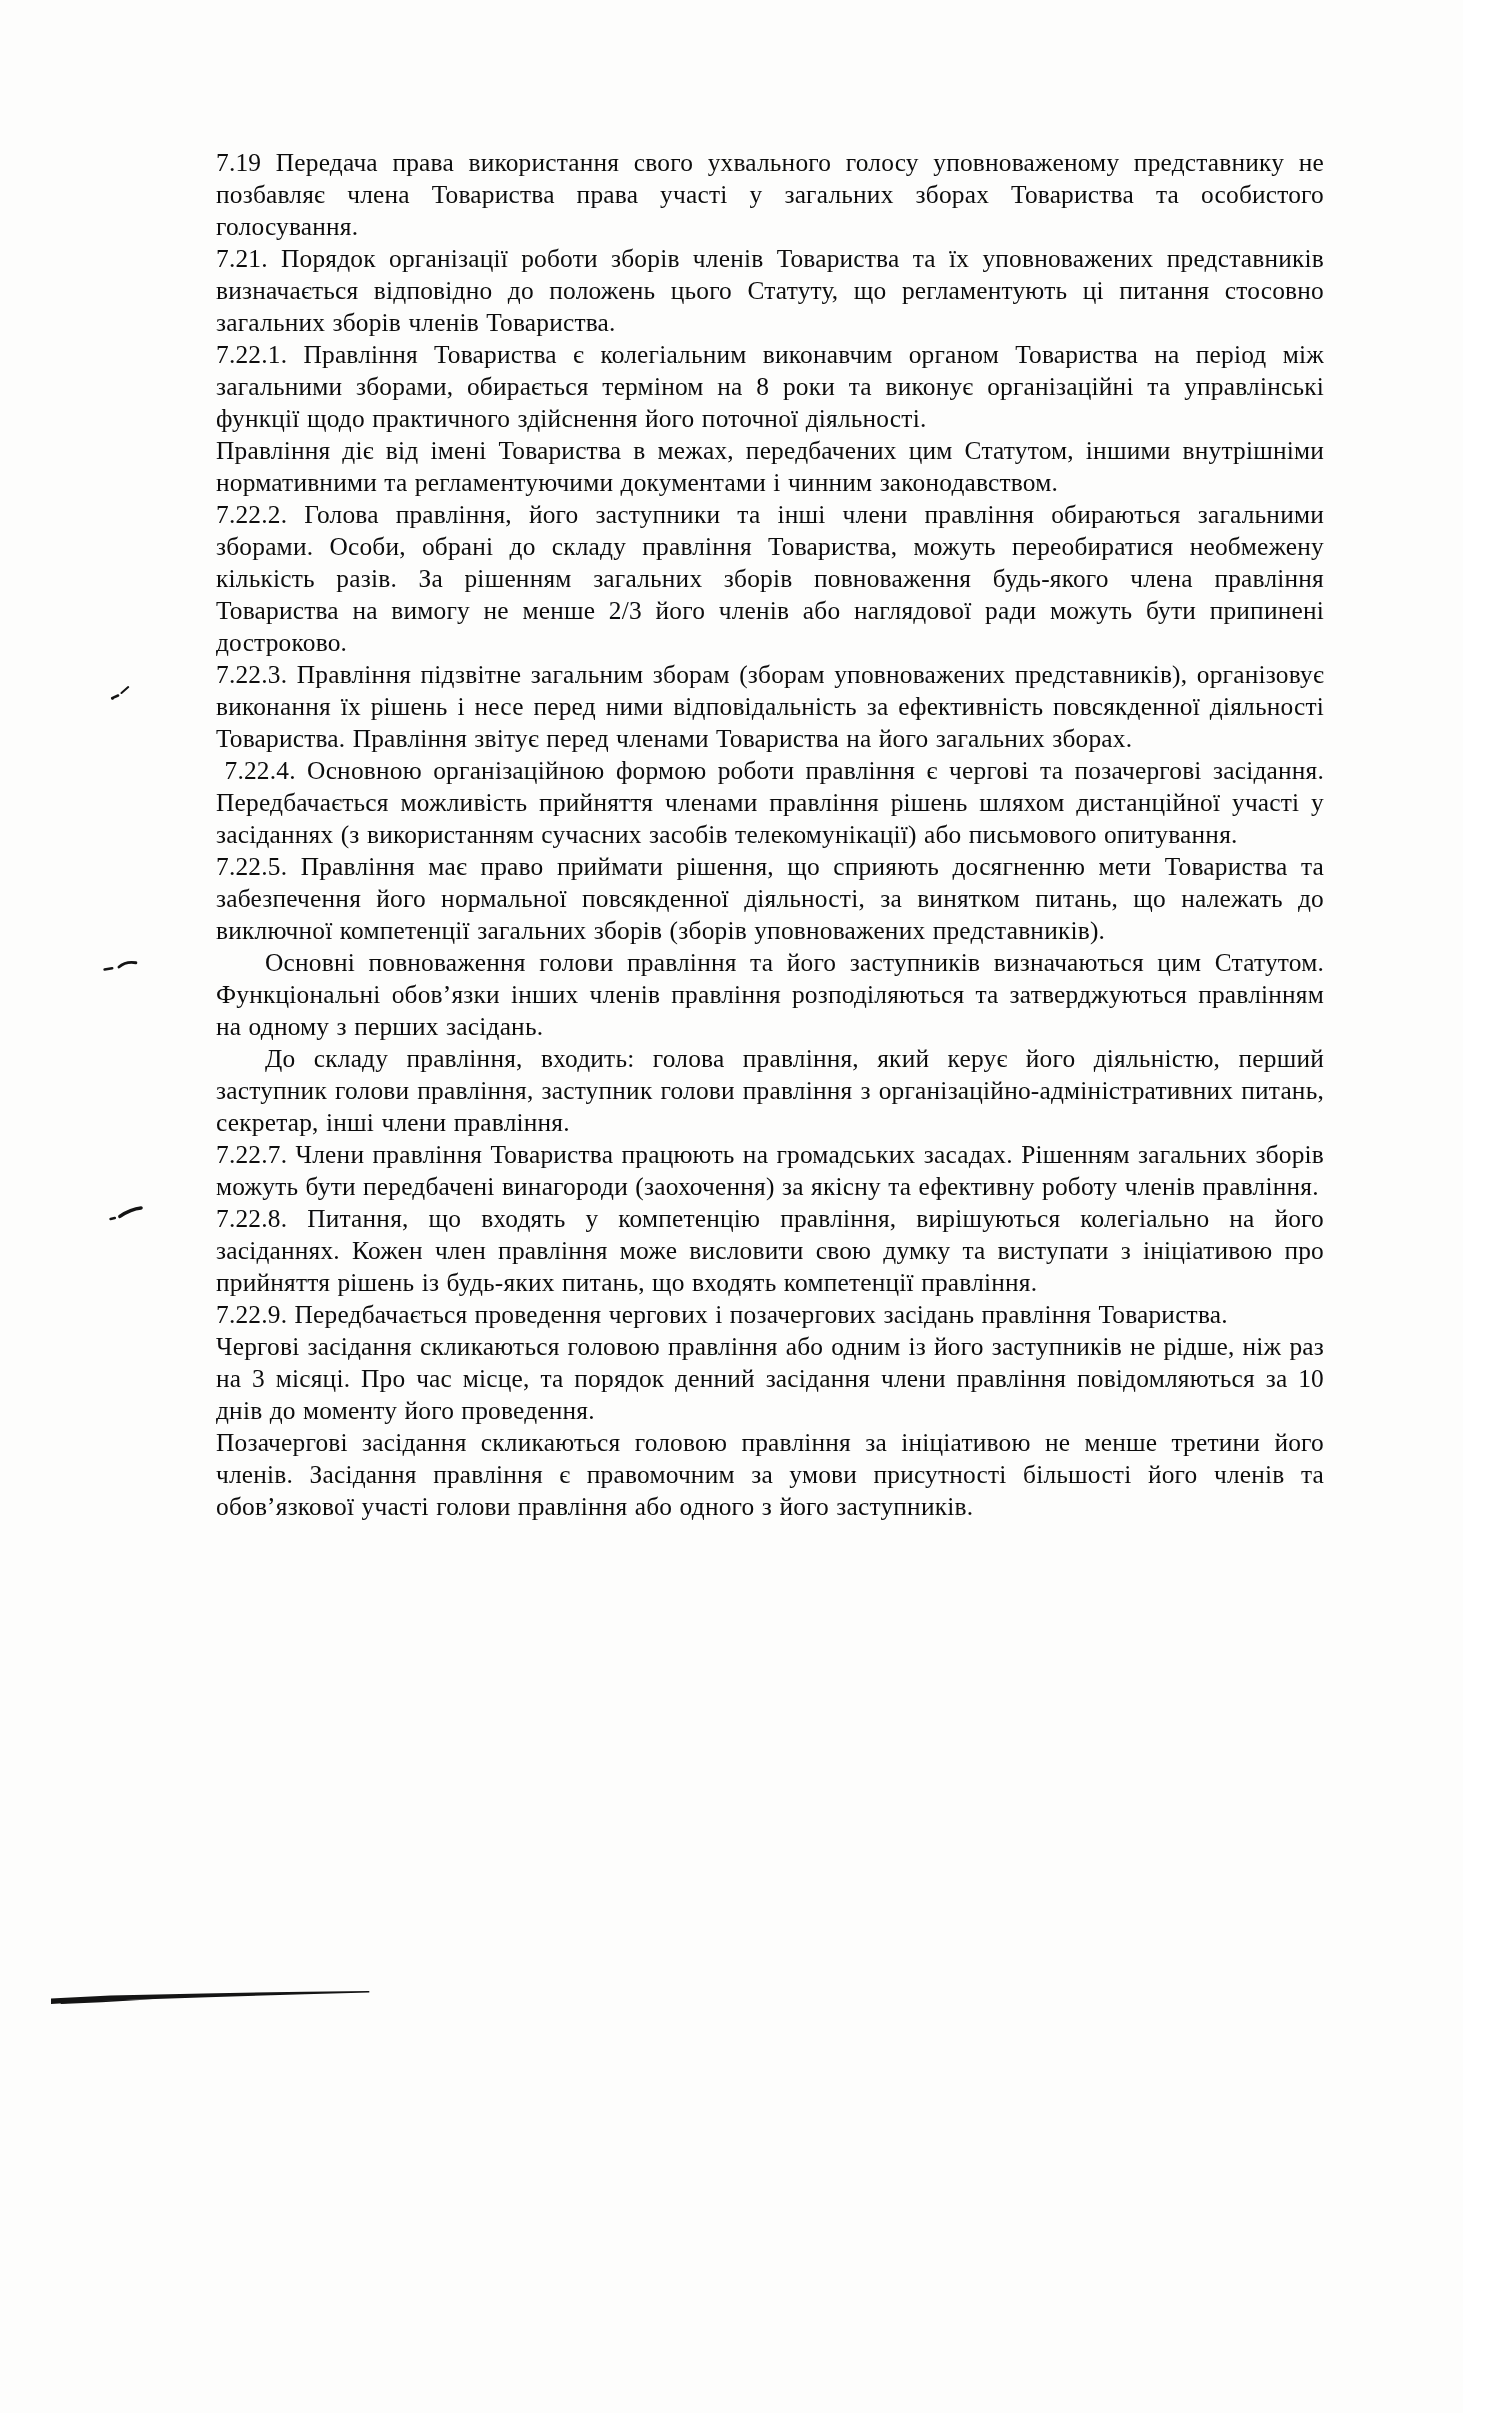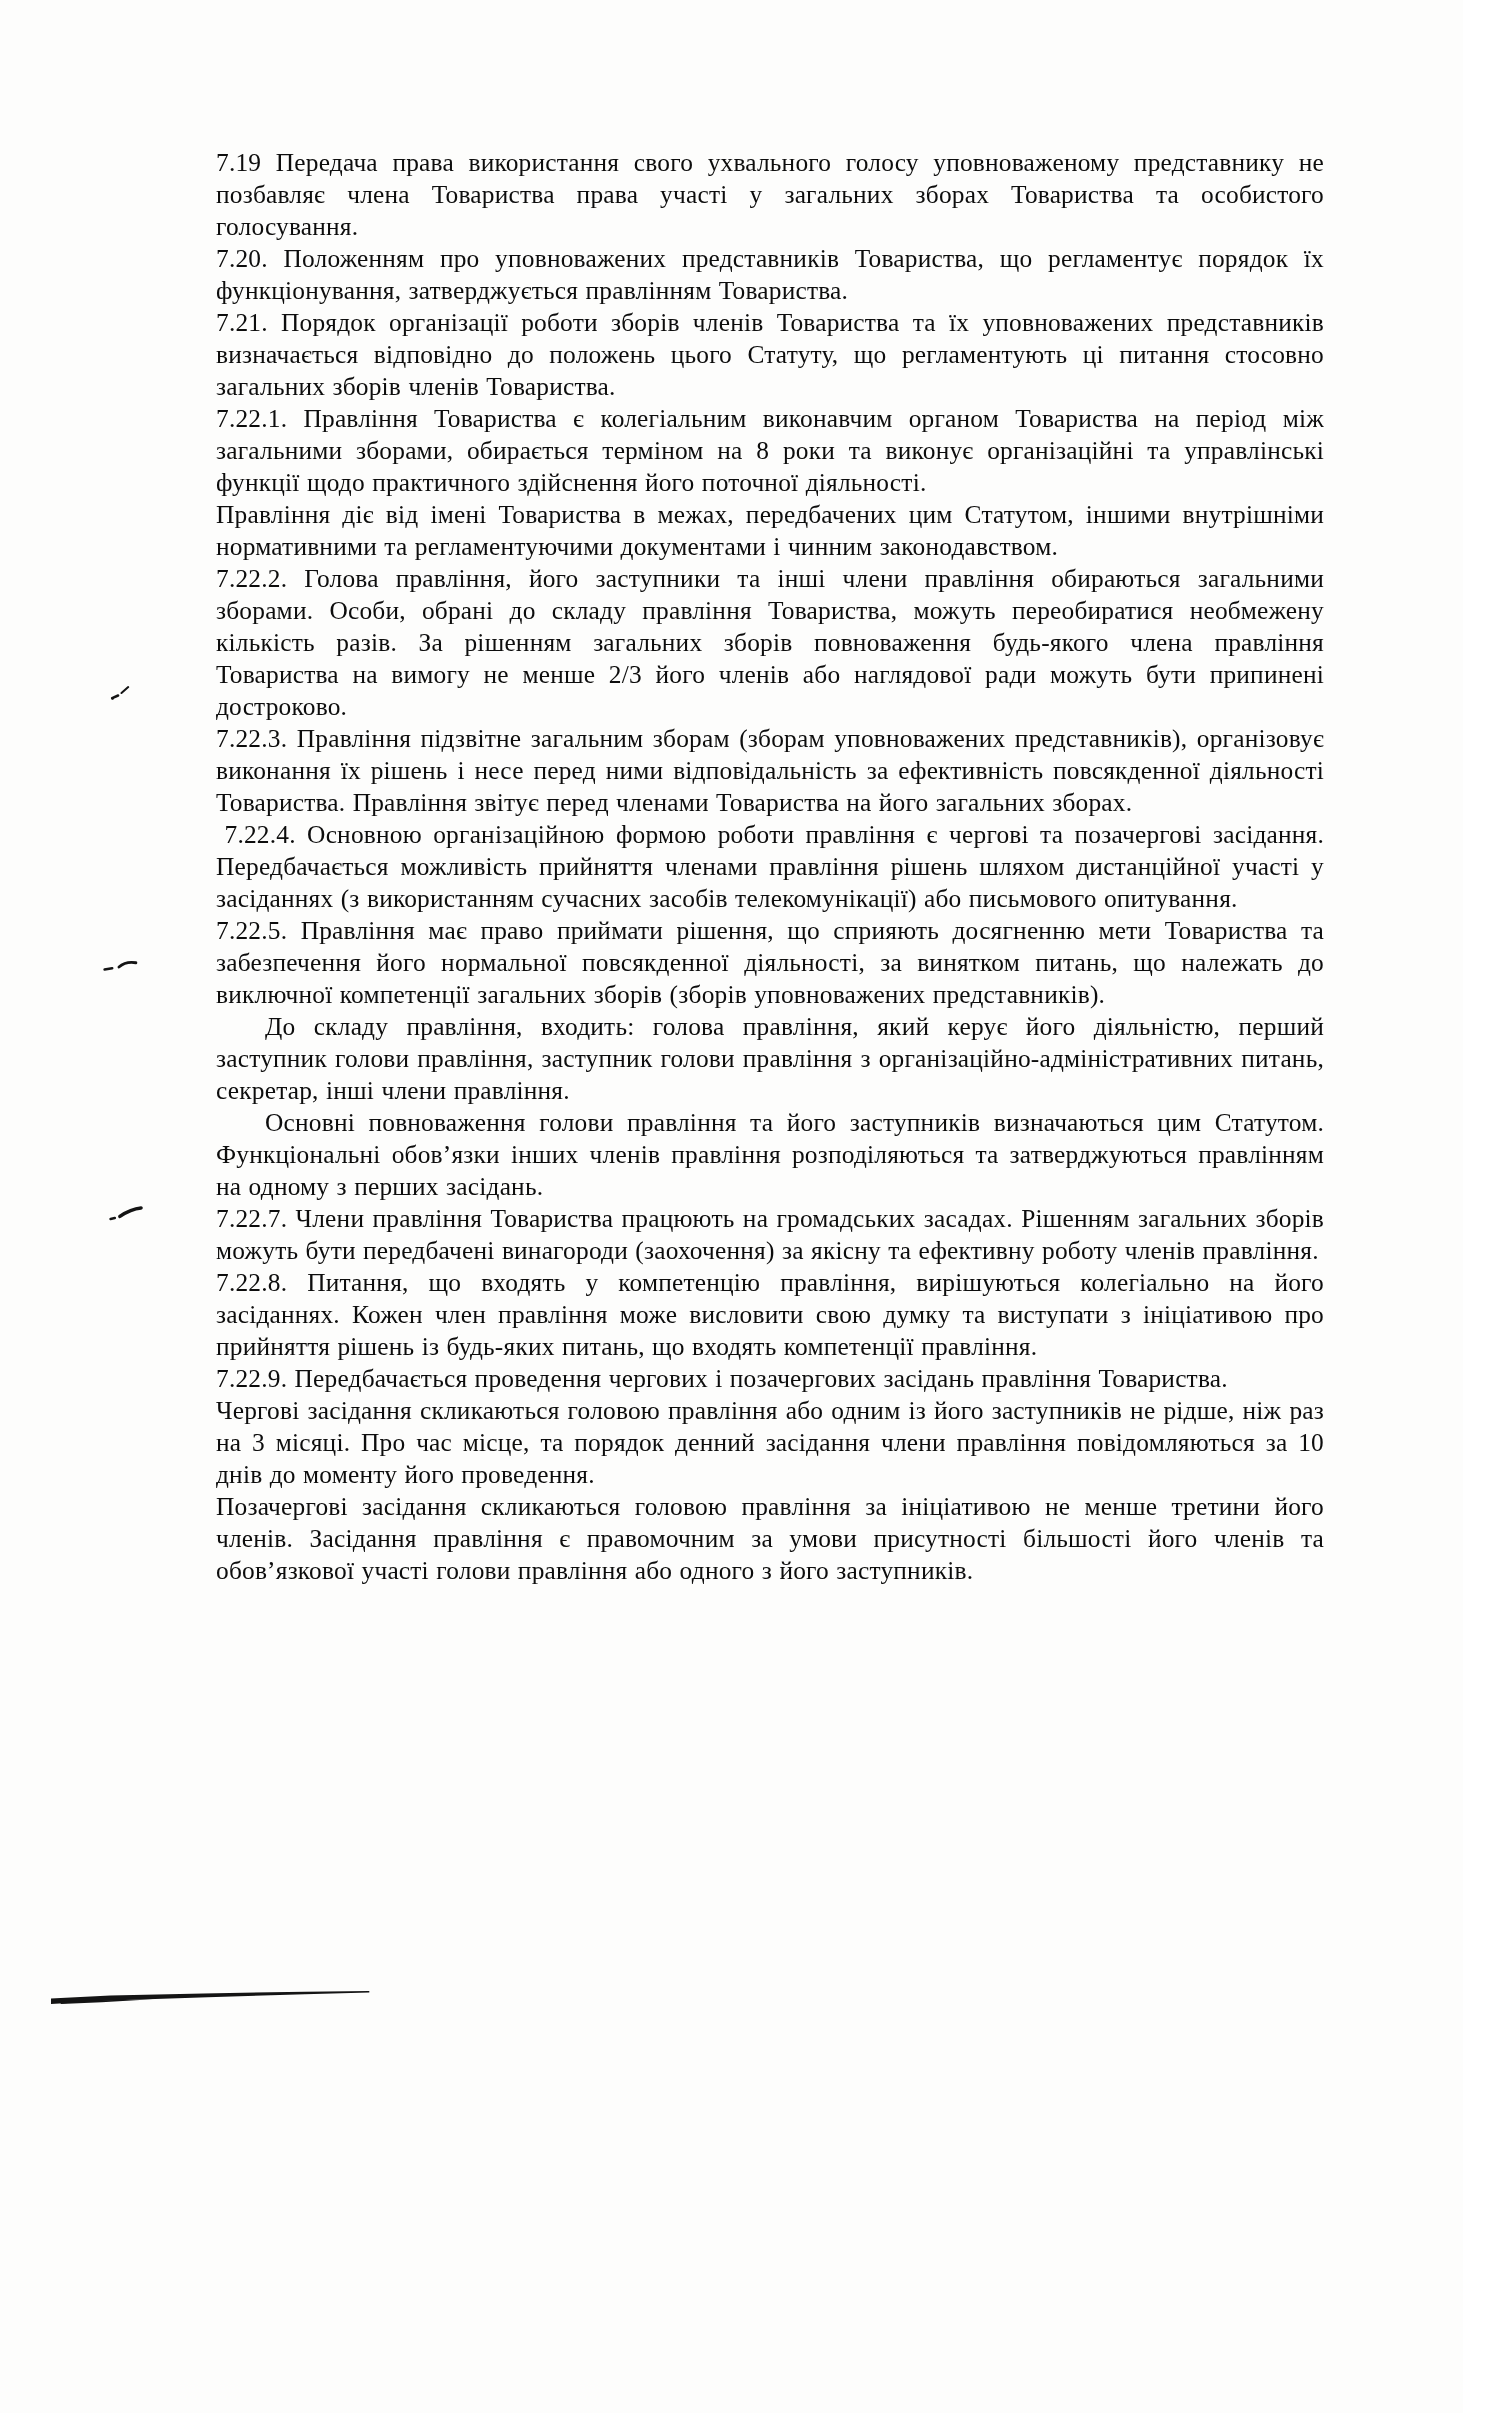--- a/index.html
+++ b/index.html
@@ -71,30 +71,29 @@
   </div>
   <div class="pen-mark" style="left:107px; top:1202px;">
     <svg width="41" height="22" viewBox="0 0 48 26" xmlns="http://www.w3.org/2000/svg">
       <path d="M4 20 l5 -1" stroke="#141414" stroke-width="3" stroke-linecap="round" fill="none"></path>
       <path d="M15 17 Q28 8 40 7" stroke="#141414" stroke-width="4.2" stroke-linecap="round" fill="none"></path>
     </svg>
   </div>
 
   <div class="content">
     <p>7.19 Передача права використання свого ухвального голосу уповноваженому представнику не позбавляє члена Товариства права участі у загальних зборах Товариства та особистого голосування.</p>
-    <p>7.20. Положенням про уповноважених представників Товариства, що регламентує порядок їх функціонування, затверджується правлінням Товариства.</p>
     <p>7.21. Порядок організації роботи зборів членів Товариства та їх уповноважених представників визначається відповідно до положень цього Статуту, що регламентують ці питання стосовно загальних зборів членів Товариства.</p>
     <p>7.22.1. Правління Товариства є колегіальним виконавчим органом Товариства на період між загальними зборами, обирається терміном на 8 роки та виконує організаційні та управлінські функції щодо практичного здійснення його поточної діяльності.</p>
     <p>Правління діє від імені Товариства в межах, передбачених цим Статутом, іншими внутрішніми нормативними та регламентуючими документами і чинним законодавством.</p>
     <p>7.22.2. Голова правління, його заступники та інші члени правління обираються загальними зборами. Особи, обрані до складу правління Товариства, можуть переобиратися необмежену кількість разів. За рішенням загальних зборів повноваження будь-якого члена правління Товариства на вимогу не менше 2/3 його членів або наглядової ради можуть бути припинені достроково.</p>
     <p>7.22.3. Правління підзвітне загальним зборам (зборам уповноважених представників), організовує виконання їх рішень і несе перед ними відповідальність за ефективність повсякденної діяльності Товариства. Правління звітує перед членами Товариства на його загальних зборах.</p>
     <p class="p-indent-xs">7.22.4. Основною організаційною формою роботи правління є чергові та позачергові засідання. Передбачається можливість прийняття членами правління рішень шляхом дистанційної участі у засіданнях (з використанням сучасних засобів телекомунікації) або письмового опитування.</p>
     <p>7.22.5. Правління має право приймати рішення, що сприяють досягненню мети Товариства та забезпечення його нормальної повсякденної діяльності, за винятком питань, що належать до виключної компетенції загальних зборів (зборів уповноважених представників).</p>
+    <p class="p-indent">Основні повноваження голови правління та його заступників визначаються цим Статутом. Функціональні обов’язки інших членів правління розподіляються та затверджуються правлінням на одному з перших засідань.</p>
     <p class="p-indent">До складу правління, входить: голова правління, який керує його діяльністю, перший заступник голови правління, заступник голови правління з організаційно-адміністративних питань, секретар, інші члени правління.</p>
-    <p class="p-indent">Основні повноваження голови правління та його заступників визначаються цим Статутом. Функціональні обов’язки інших членів правління розподіляються та затверджуються правлінням на одному з перших засідань.</p>
     <p>7.22.7. Члени правління Товариства працюють на громадських засадах. Рішенням загальних зборів можуть бути передбачені винагороди (заохочення) за якісну та ефективну роботу членів правління.</p>
     <p>7.22.8. Питання, що входять у компетенцію правління, вирішуються колегіально на його засіданнях. Кожен член правління може висловити свою думку та виступати з ініціативою про прийняття рішень із будь-яких питань, що входять компетенції правління.</p>
     <p>7.22.9. Передбачається проведення чергових і позачергових засідань правління Товариства.</p>
     <p>Чергові засідання скликаються головою правління або одним із його заступників не рідше, ніж раз на 3 місяці. Про час місце, та порядок денний засідання члени правління повідомляються за 10 днів до моменту його проведення.</p>
     <p>Позачергові засідання скликаються головою правління за ініціативою не менше третини його членів. Засідання правління є правомочним за умови присутності більшості його членів та обов’язкової участі голови правління або одного з його заступників.</p>
   </div>
 
   <div class="footer-ink-line">
     <svg width="320" height="17" viewBox="0 0 378 20" xmlns="http://www.w3.org/2000/svg">
       <polygon points="0,10 70,6.5 180,4 300,2 376,1 376,3 300,5 185,8.5 70,12.5 0,16.5" fill="#141414"></polygon>

